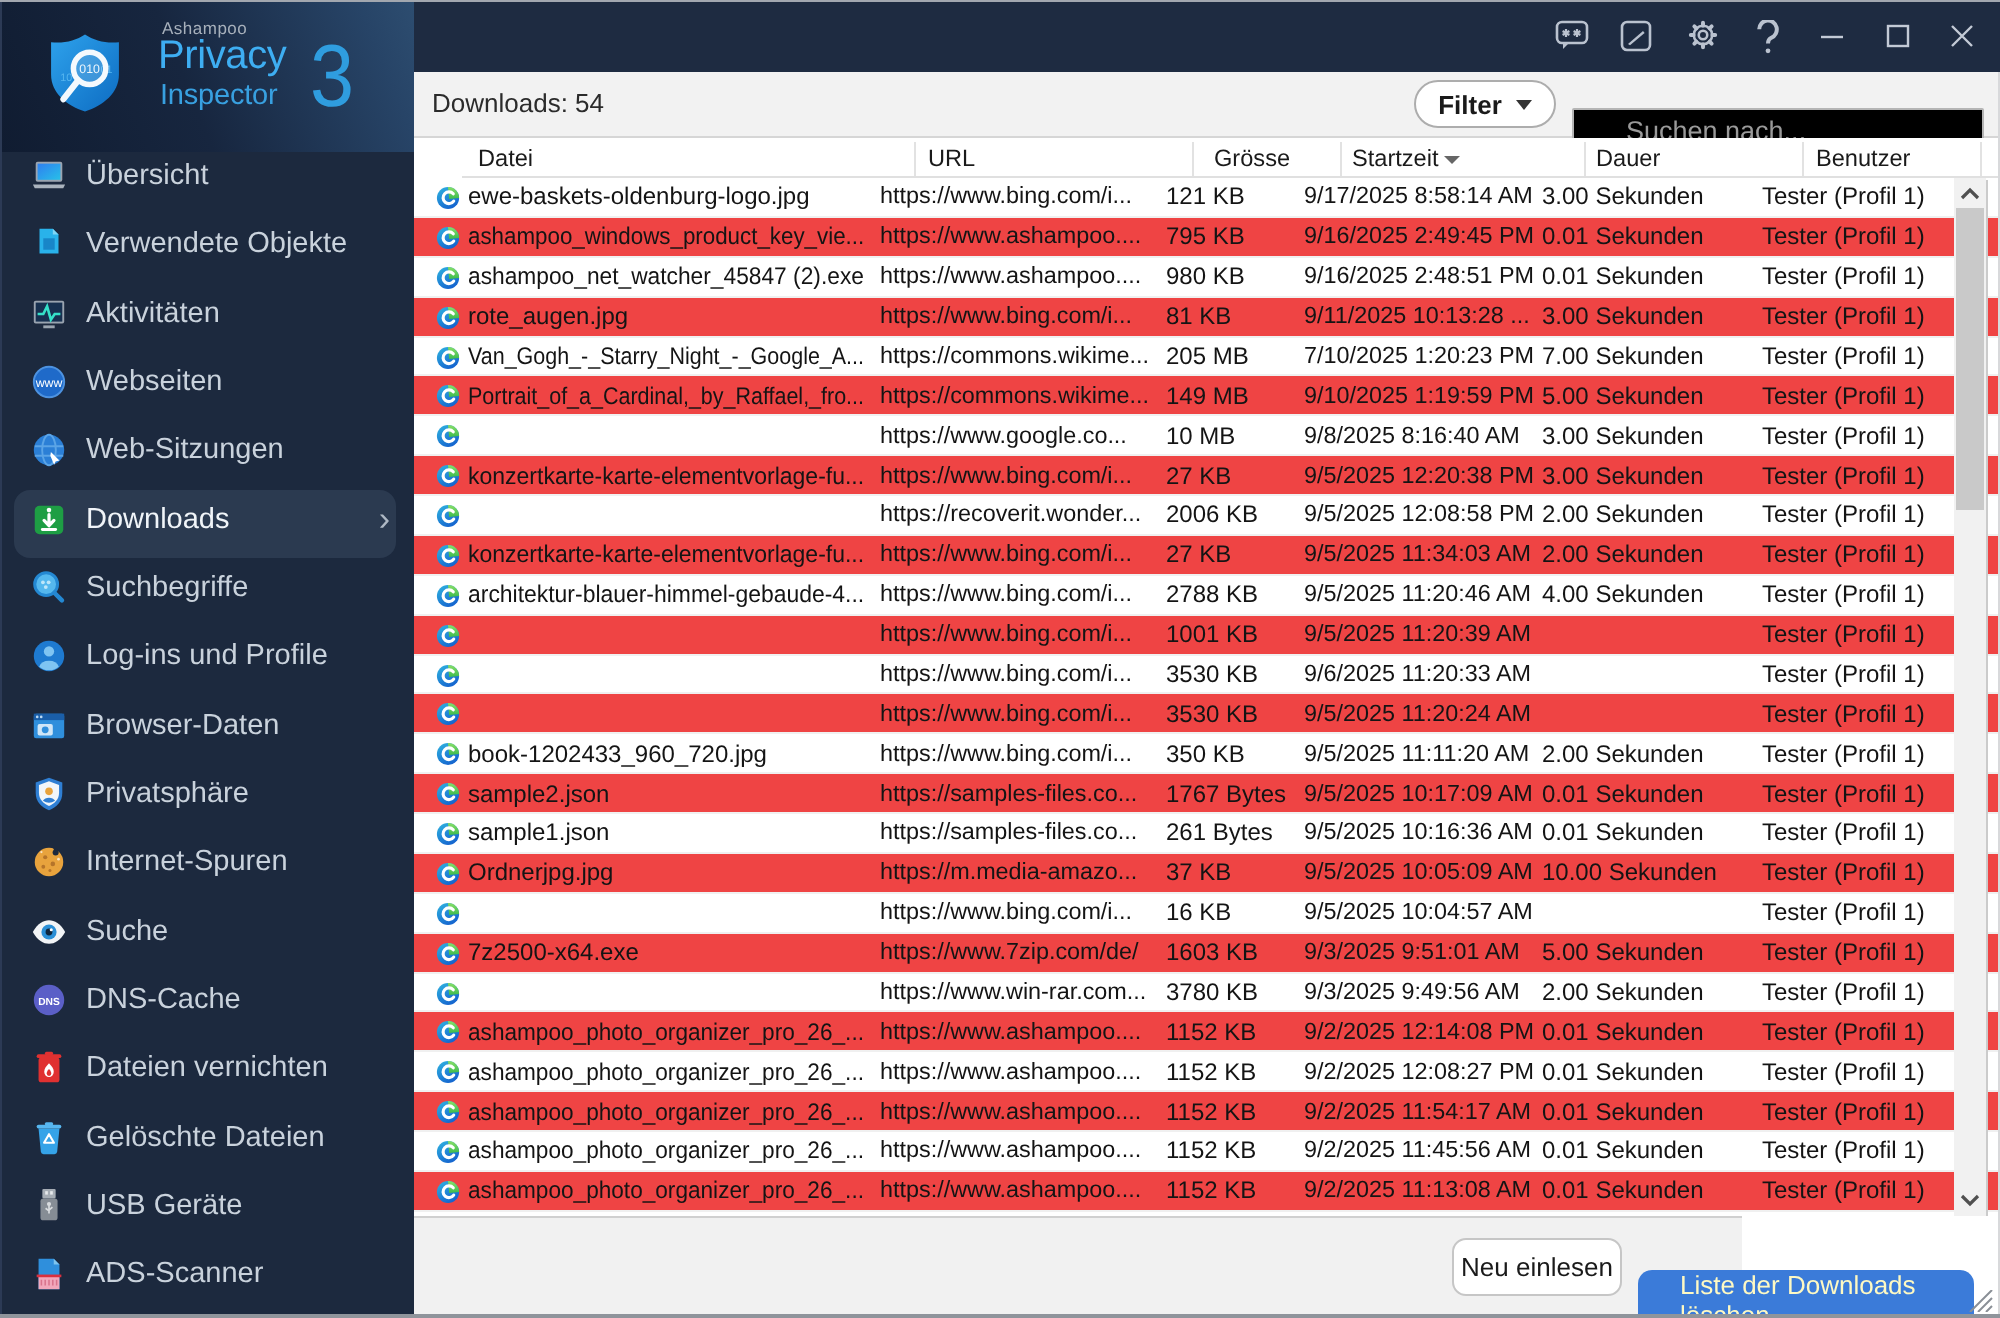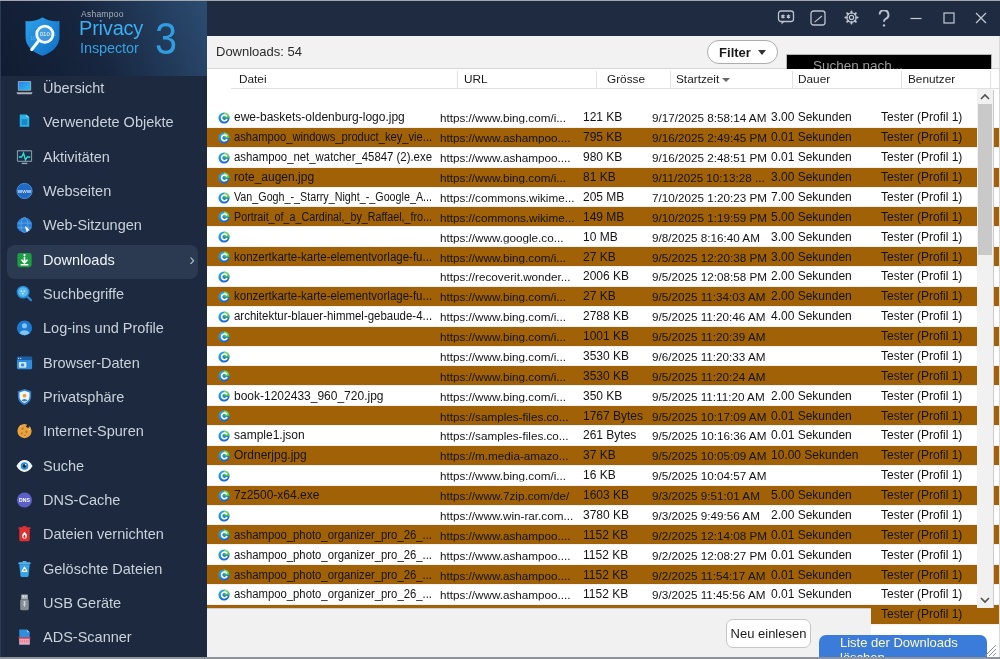--- a/index.html
+++ b/index.html
@@ -18,23 +18,23 @@
 #content { position:absolute; left:207px; top:36px; width:793px; height:623px; background:#fff; }
 #topbar { position:absolute; left:0; top:0; width:793px; height:33px; background:#f2f2f2; border-bottom:1px solid #d6d6d6; }
 #dlcount { position:absolute; left:9px; top:8px; font-size:13px; color:#2b2b2b; }
 #filterbtn { position:absolute; left:500px; top:4px; width:71px; height:24px; background:#fff; border:1px solid #adadad; border-radius:12px; display:flex; align-items:center; justify-content:center; font-size:13px; font-weight:bold; color:#1a1a1a; }
 #filterbtn .caret { width:0; height:0; border-left:4.5px solid transparent; border-right:4.5px solid transparent; border-top:5px solid #333; margin-left:7px; margin-top:1px; }
 #searchbox { position:absolute; left:579px; top:4px; width:206px; height:24px; background:#000000; border:1px solid #b5b5b5; border-radius:1px; font-size:13.5px; color:#9a9a9a; line-height:22px; padding-left:26px;margin-top:14px; }
 #thead { position:absolute; left:0; top:33px; width:793px; height:20px; background:#fff; border-bottom:1px solid #e0e0e0; font-size:11.8px; color:#1a1a1a;margin-left:24px; }
 .hsep { position:absolute; top:2px; height:17px; width:1px; background:#e2e2e2; }
 .hlbl { position:absolute; top:3px; white-space:nowrap; }
 #sortarrow { position:absolute; left:491px; top:9px; width:0; height:0; border-left:4px solid transparent; border-right:4px solid transparent; border-top:4.5px solid #666; }
-#rows { position:absolute; left:0; top:53px; width:793px; height:517px;margin-top:19px; }
+#rows { position:absolute; left:0; top:53px; width:793px; height:517px; }
 .row { position:relative; width:793px; height:19.885px; font-size:12px; color:#141414; border-bottom:1px solid #f0f0f0; background:#fff; }
-.row.alt { background:#a16207; }
+.row.alt { background:#ef4444; }
 .cell { position:absolute; top:50%; transform:translateY(-50%); white-space:nowrap; overflow:hidden; }
 .c1 { left:27px; width:201px; }
 .c2 { left:233px; width:140px; font-size:11.7px; }
 .c3 { left:376px; width:66px; }
 .c4 { left:445px; width:121px; font-size:11.7px; }
 .c5 { left:564px; width:106px; }
 .c6 { left:674px; width:95px; }
 .eico { position:absolute; left:11px; top:4px; width:12px; height:12px; }
 #vsb { position:absolute; left:770px; top:53px; width:16px; height:519px; background:#f1f1f1; }
 #vsb .thumb { position:absolute; left:1px; top:15px; width:14px; height:151px; background:#c9c9c9; }
@@ -644,20 +644,21 @@
               </linearGradient>
 <linearGradient id="eg15" x1="0" y1="0" x2="0" y2="1">
                 <stop offset="0" stop-color="#8ae068"></stop>
                 <stop offset="1" stop-color="#3dbb4e"></stop>
               </linearGradient>
 </defs>
 <circle cx="8" cy="8" r="7.4" fill="url(#eb15)"></circle>
 <path d="M8 .6 A7.4 7.4 0 0 1 15.4 8 L8.8 8.6 Z" fill="url(#eg15)"></path>
 <path d="M11.5 5.2 A3.9 3.9 0 1 0 11.8 10.1" stroke="#fff" stroke-width="2.1" fill="none" stroke-linecap="round"></path>
 </svg>
+          <span class="cell c1">sample2.json</span>
           <span class="cell c2">https://samples-files.co...</span>
           <span class="cell c3">1767 Bytes</span>
           <span class="cell c4">9/5/2025 10:17:09 AM</span>
           <span class="cell c5">0.01 Sekunden</span>
           <span class="cell c6">Tester (Profil 1)</span>
         </div>
 <div class="row">
           <svg class="eico" viewBox="0 0 16 16">
             <defs>
 <linearGradient id="eb16" x1="0" y1="0" x2="0.6" y2="1">
@@ -850,21 +851,21 @@
                 <stop offset="1" stop-color="#3dbb4e"></stop>
               </linearGradient>
 </defs>
 <circle cx="8" cy="8" r="7.4" fill="url(#eb24)"></circle>
 <path d="M8 .6 A7.4 7.4 0 0 1 15.4 8 L8.8 8.6 Z" fill="url(#eg24)"></path>
 <path d="M11.5 5.2 A3.9 3.9 0 1 0 11.8 10.1" stroke="#fff" stroke-width="2.1" fill="none" stroke-linecap="round"></path>
 </svg>
           <span class="cell c1" style="width:auto;overflow:visible;transform:translateY(-50%) scaleX(0.942);transform-origin:0 50%">ashampoo_photo_organizer_pro_26_...</span>
           <span class="cell c2">https://www.ashampoo....</span>
           <span class="cell c3">1152 KB</span>
-          <span class="cell c4">9/3/2025 11:45:56 AM</span>
+          <span class="cell c4">9/2/2025 11:45:56 AM</span>
           <span class="cell c5">0.01 Sekunden</span>
           <span class="cell c6">Tester (Profil 1)</span>
         </div>
 <div class="row alt">
           <svg class="eico" viewBox="0 0 16 16">
             <defs>
 <linearGradient id="eb25" x1="0" y1="0" x2="0.6" y2="1">
                 <stop offset="0" stop-color="#30b5e0"></stop>
                 <stop offset="1" stop-color="#1565cf"></stop>
               </linearGradient>

